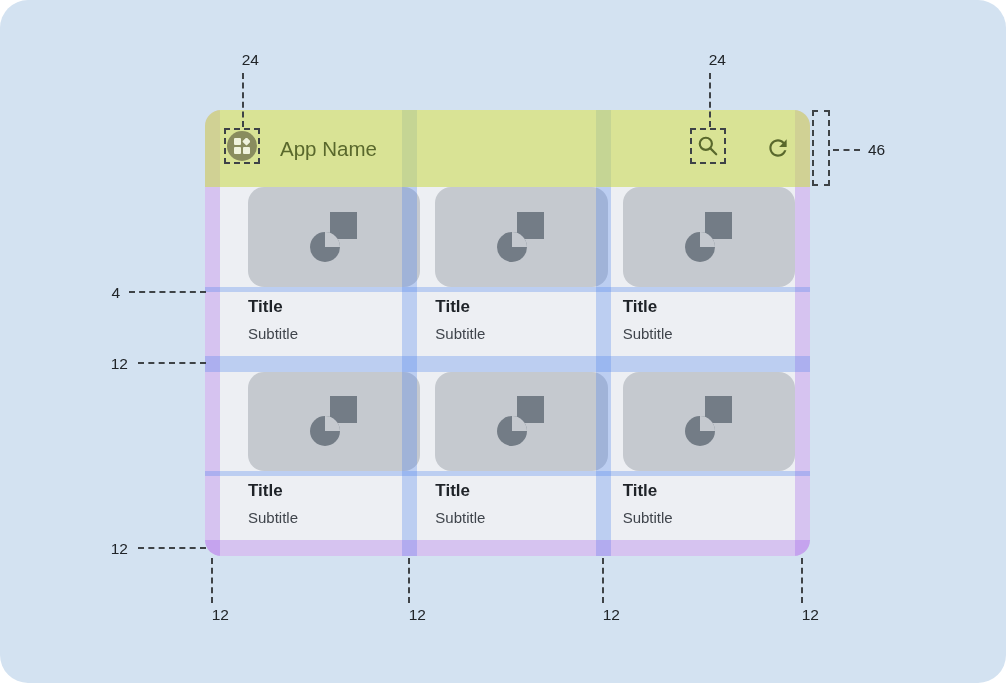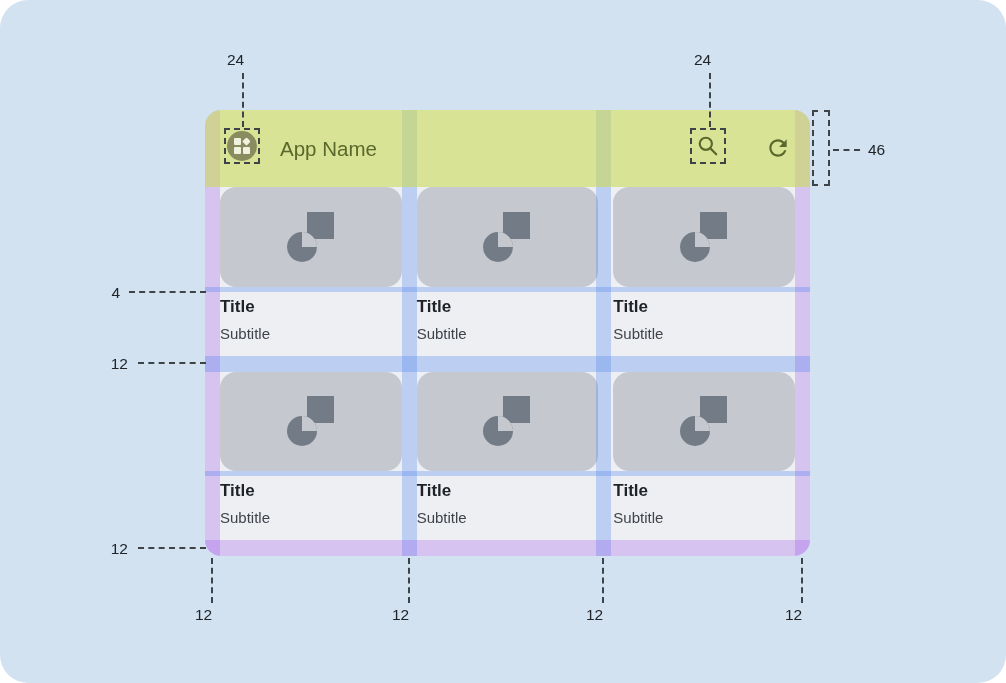--- a/index.html
+++ b/index.html
@@ -5,21 +5,21 @@
   html,body{margin:0;padding:0;background:#ffffff;}
   body{width:1006px;height:683px;position:relative;font-family:"Liberation Sans",sans-serif;}
 
   .canvas{position:absolute;left:0;top:0;width:1006px;height:683px;background:#D3E2F1;border-radius:28px;overflow:hidden;}
 
   
   .mockup{position:absolute;left:205px;top:110px;width:605px;height:446px;background:#EDEFF3;border-radius:16px;overflow:hidden;}
 
   .grid{position:absolute;inset:0;display:grid;
         grid-template-columns:15px 1fr 15px 1fr 15px 1fr 15px;
-        grid-template-rows:77px 100px 5px 64px 16px 99px 5px 64px 16px;}
+        grid-template-rows:77px 100px 5px 64px 16px 99px 5px 64px 16px;margin-left:28px;}
   .card{display:contents;}
   .cimg{background:#C5C9CF;border-radius:16px;display:flex;align-items:center;justify-content:center;}
   .ctxt{padding-top:3px;}
   .ctitle{font-size:17px;font-weight:600;color:#1F2328;line-height:23px;}
   .csub{font-size:15px;font-weight:400;color:#3F444B;line-height:21px;margin-top:5px;}
   .col1{grid-column:2;} .col2{grid-column:4;} .col3{grid-column:6;}
   .rimg1{grid-row:2;} .rtxt1{grid-row:4;} .rimg2{grid-row:6;} .rtxt2{grid-row:8;}
 
   
   .ov{position:absolute;pointer-events:none;}
@@ -38,21 +38,21 @@
   .measurebox{position:absolute;width:36px;height:36px;border:2px dashed #3E4347;box-sizing:border-box;
               display:flex;align-items:center;justify-content:center;}
   .navbox{left:19px;top:18px;}
   .searchbox{left:485px;top:18px;}
   .navcircle{width:30px;height:30px;border-radius:50%;background:#898C5E;display:flex;align-items:center;justify-content:center;}
   .appname{position:absolute;left:75px;top:0;height:77px;line-height:77px;font-size:20.5px;font-weight:500;color:#59682C;}
   .refreshbtn{position:absolute;left:560px;top:25px;width:26px;height:26px;}
 
   
   .lbl{position:absolute;font-size:15.5px;font-weight:500;color:#212529;}
-  .lbl.c{text-align:left;} .lbl.r{text-align:right;}
+  .lbl.c{text-align:right;} .lbl.r{text-align:right;}
   .dv{position:absolute;width:0;border-left:2px dashed #3E4347;}
   .dh{position:absolute;height:0;border-top:2px dashed #3E4347;}
   .bracket{position:absolute;left:812px;top:110px;width:18px;height:76px;border:2px dashed #3E4347;box-sizing:border-box;}
 </style>
 </head>
 <body>
 
 <div class="canvas">
 
   <div class="mockup">

